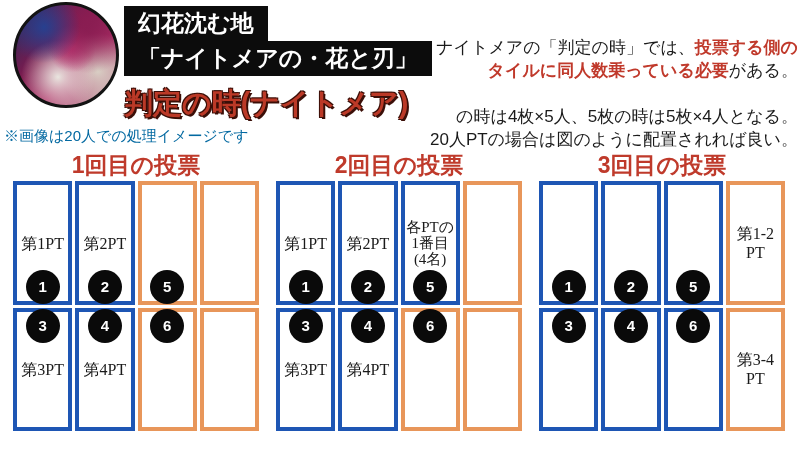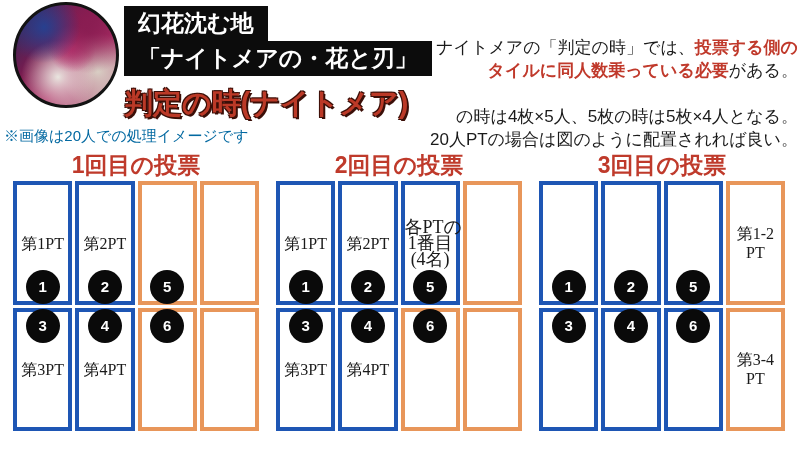--- a/index.html
+++ b/index.html
@@ -35,21 +35,21 @@
   .diagram-title{margin:0 0 3px;text-align:center;font-size:23px;line-height:26px;
     font-weight:bold;color:var(--heading-red,#bf3a2b);white-space:nowrap;}
   .grid{display:grid;grid-template-columns:repeat(4,1fr);grid-template-rows:1fr 1fr;
     gap:3px;height:250px;}
   .tile{position:relative;background:#fff;border:4px solid;box-sizing:border-box;}
   .tile.blue{border-color:var(--blue,#1e56b4);}
   .tile.orange{border-color:var(--orange,#e8965a);}
   .tile-label{position:absolute;left:0;top:50%;transform:translateY(-50%);width:100%;
     text-align:center;font-family:"Liberation Serif","DejaVu Serif",serif;
     font-size:16px;line-height:19px;color:#1a1a1a;white-space:nowrap;}
-  .tile-label.small{font-size:18px;line-height:16px;}
+  .tile-label.small{font-size:15px;line-height:16px;}
   .circle{position:absolute;left:50%;transform:translateX(-50%);width:34px;height:34px;
     border-radius:50%;background:#0a0a0a;color:#fff;font-size:15px;font-weight:bold;
     display:flex;align-items:center;justify-content:center;}
   .circle.bottom{bottom:-3px;}
   .circle.top{top:-3px;}
 </style>
 </head>
 <body>
 
 <div class="page">

